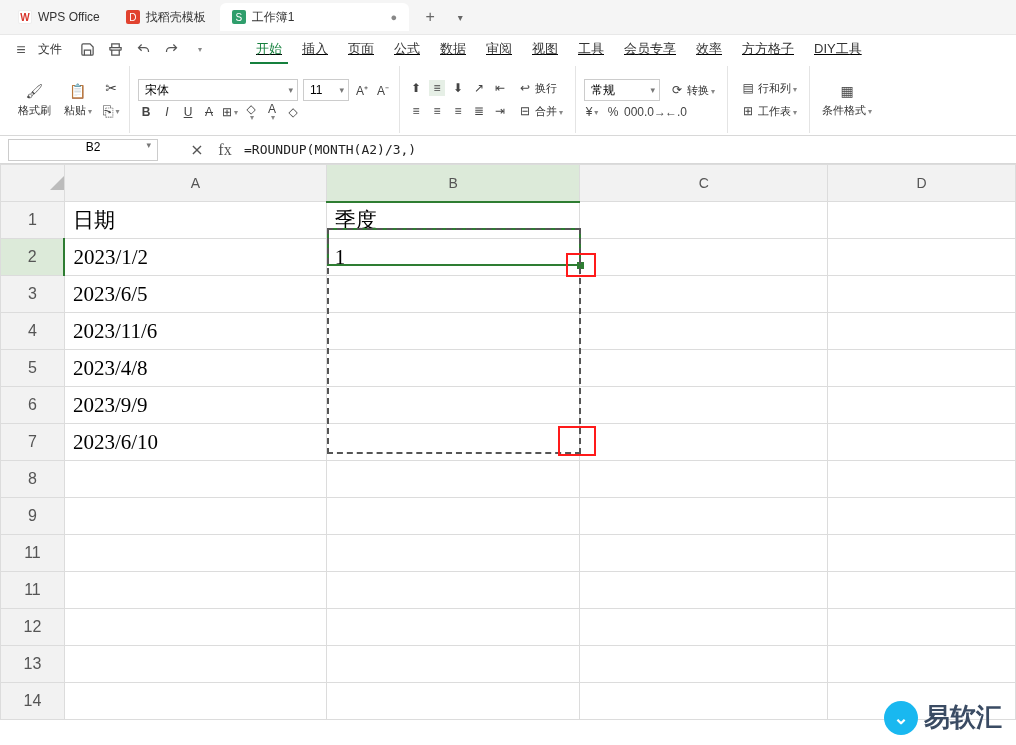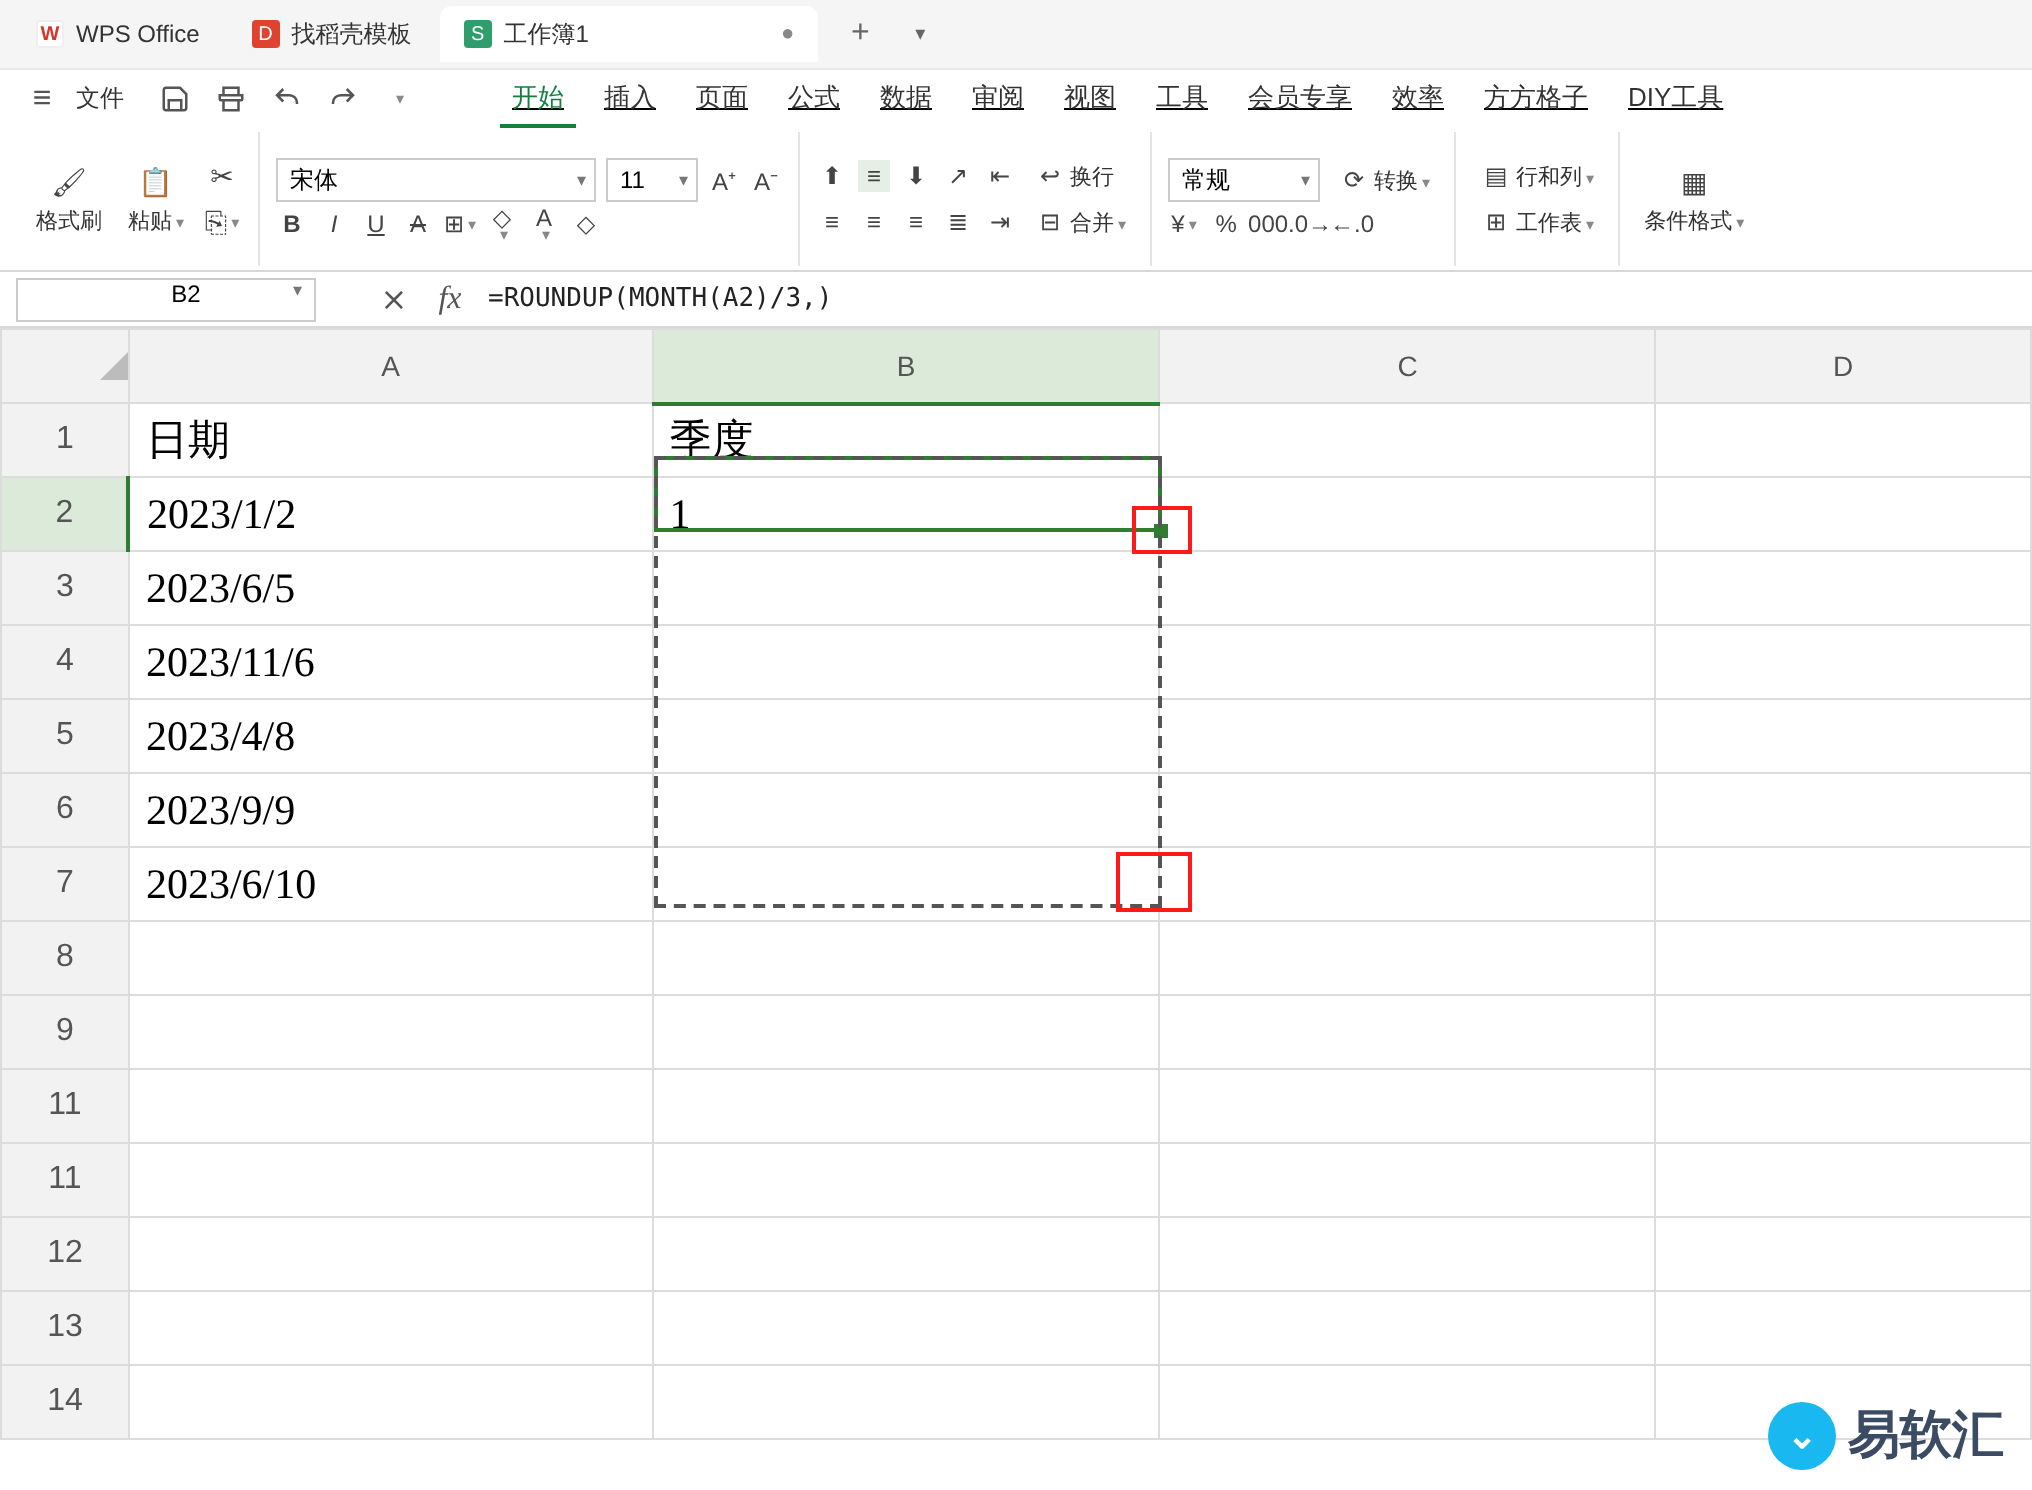--- a/index.html
+++ b/index.html
@@ -255,21 +255,21 @@
   </div>
 </div>
 
 <div class="fbar">
   <div class="namebox">
     <span>B2</span>
       <span class="dd">▾</span>
   </div>
   <div class="fxarea">
     <span class="icn">⨯</span>
-    <span class="icn" style="font-style:italic;font-family:serif">fx</span>
+    <span class="icn" style="font-family:serif">fx</span>
     <span class="fxinput">=ROUNDUP(MONTH(A2)/3,)</span>
   </div>
 </div>
 
 <div class="sheet">
 <table>
   <tbody>
         <tr>
     <th class="corner">
             <svg width="14" height="14" style="margin-left:auto">

